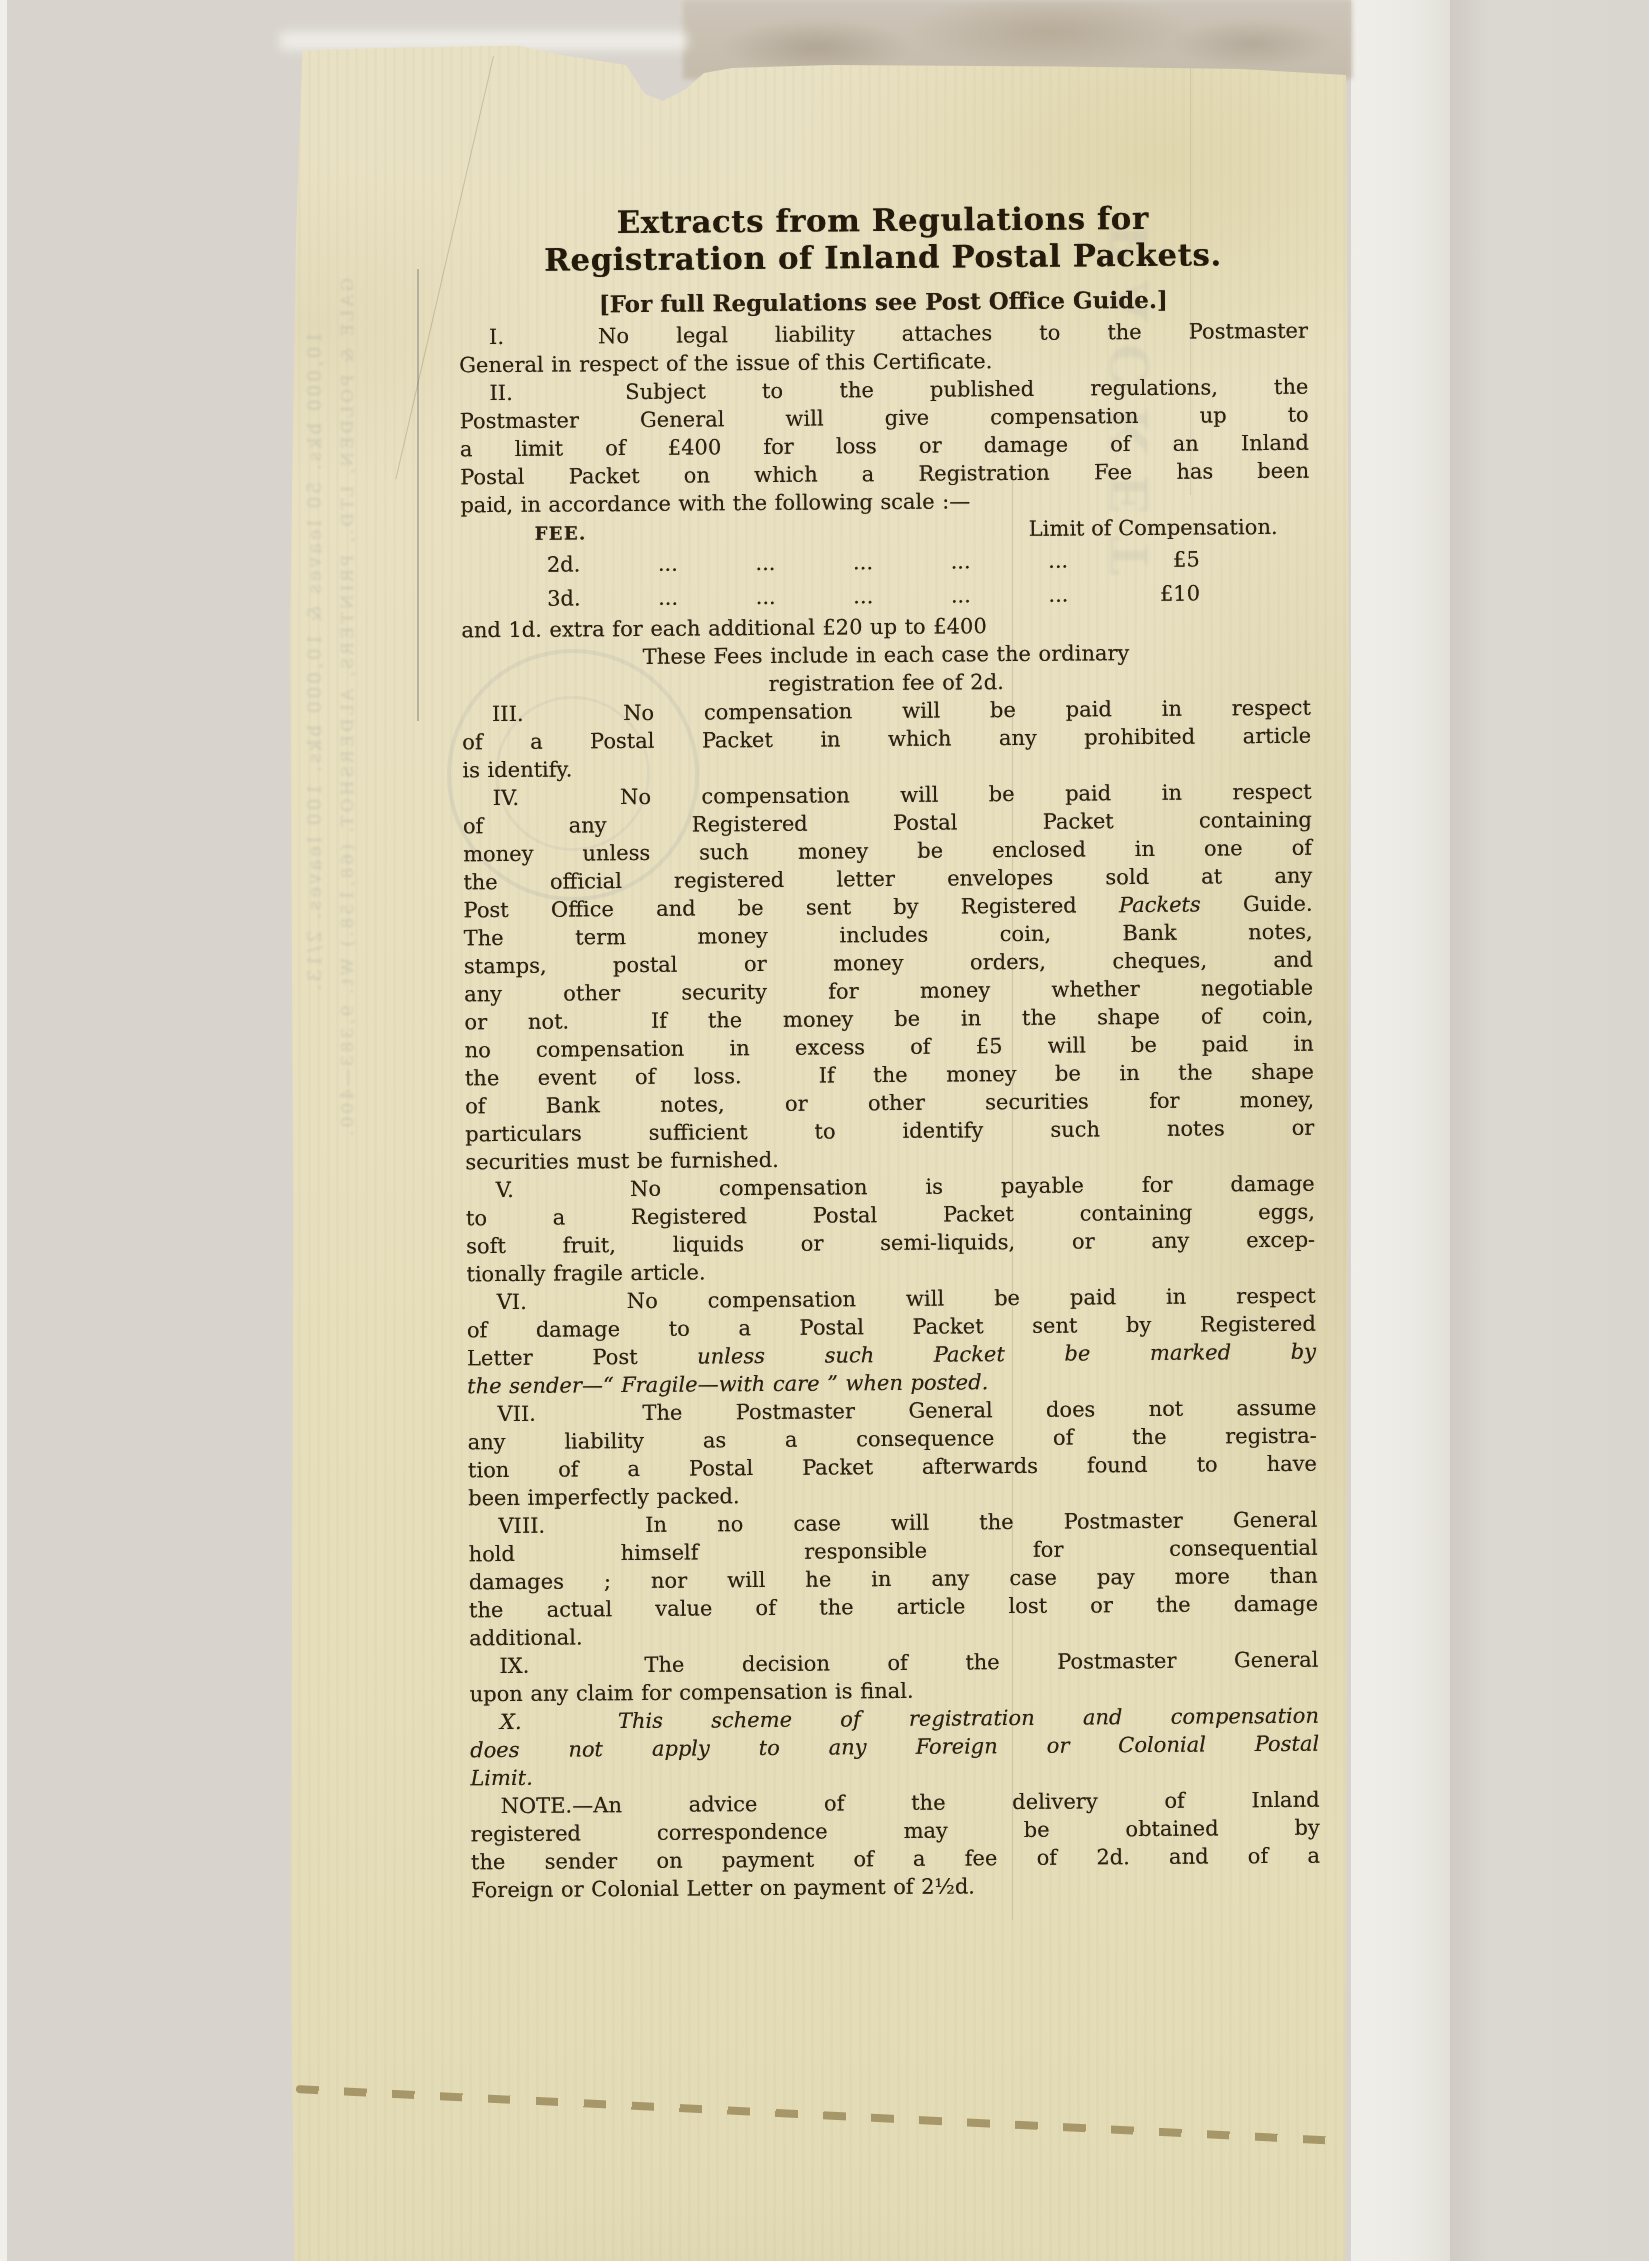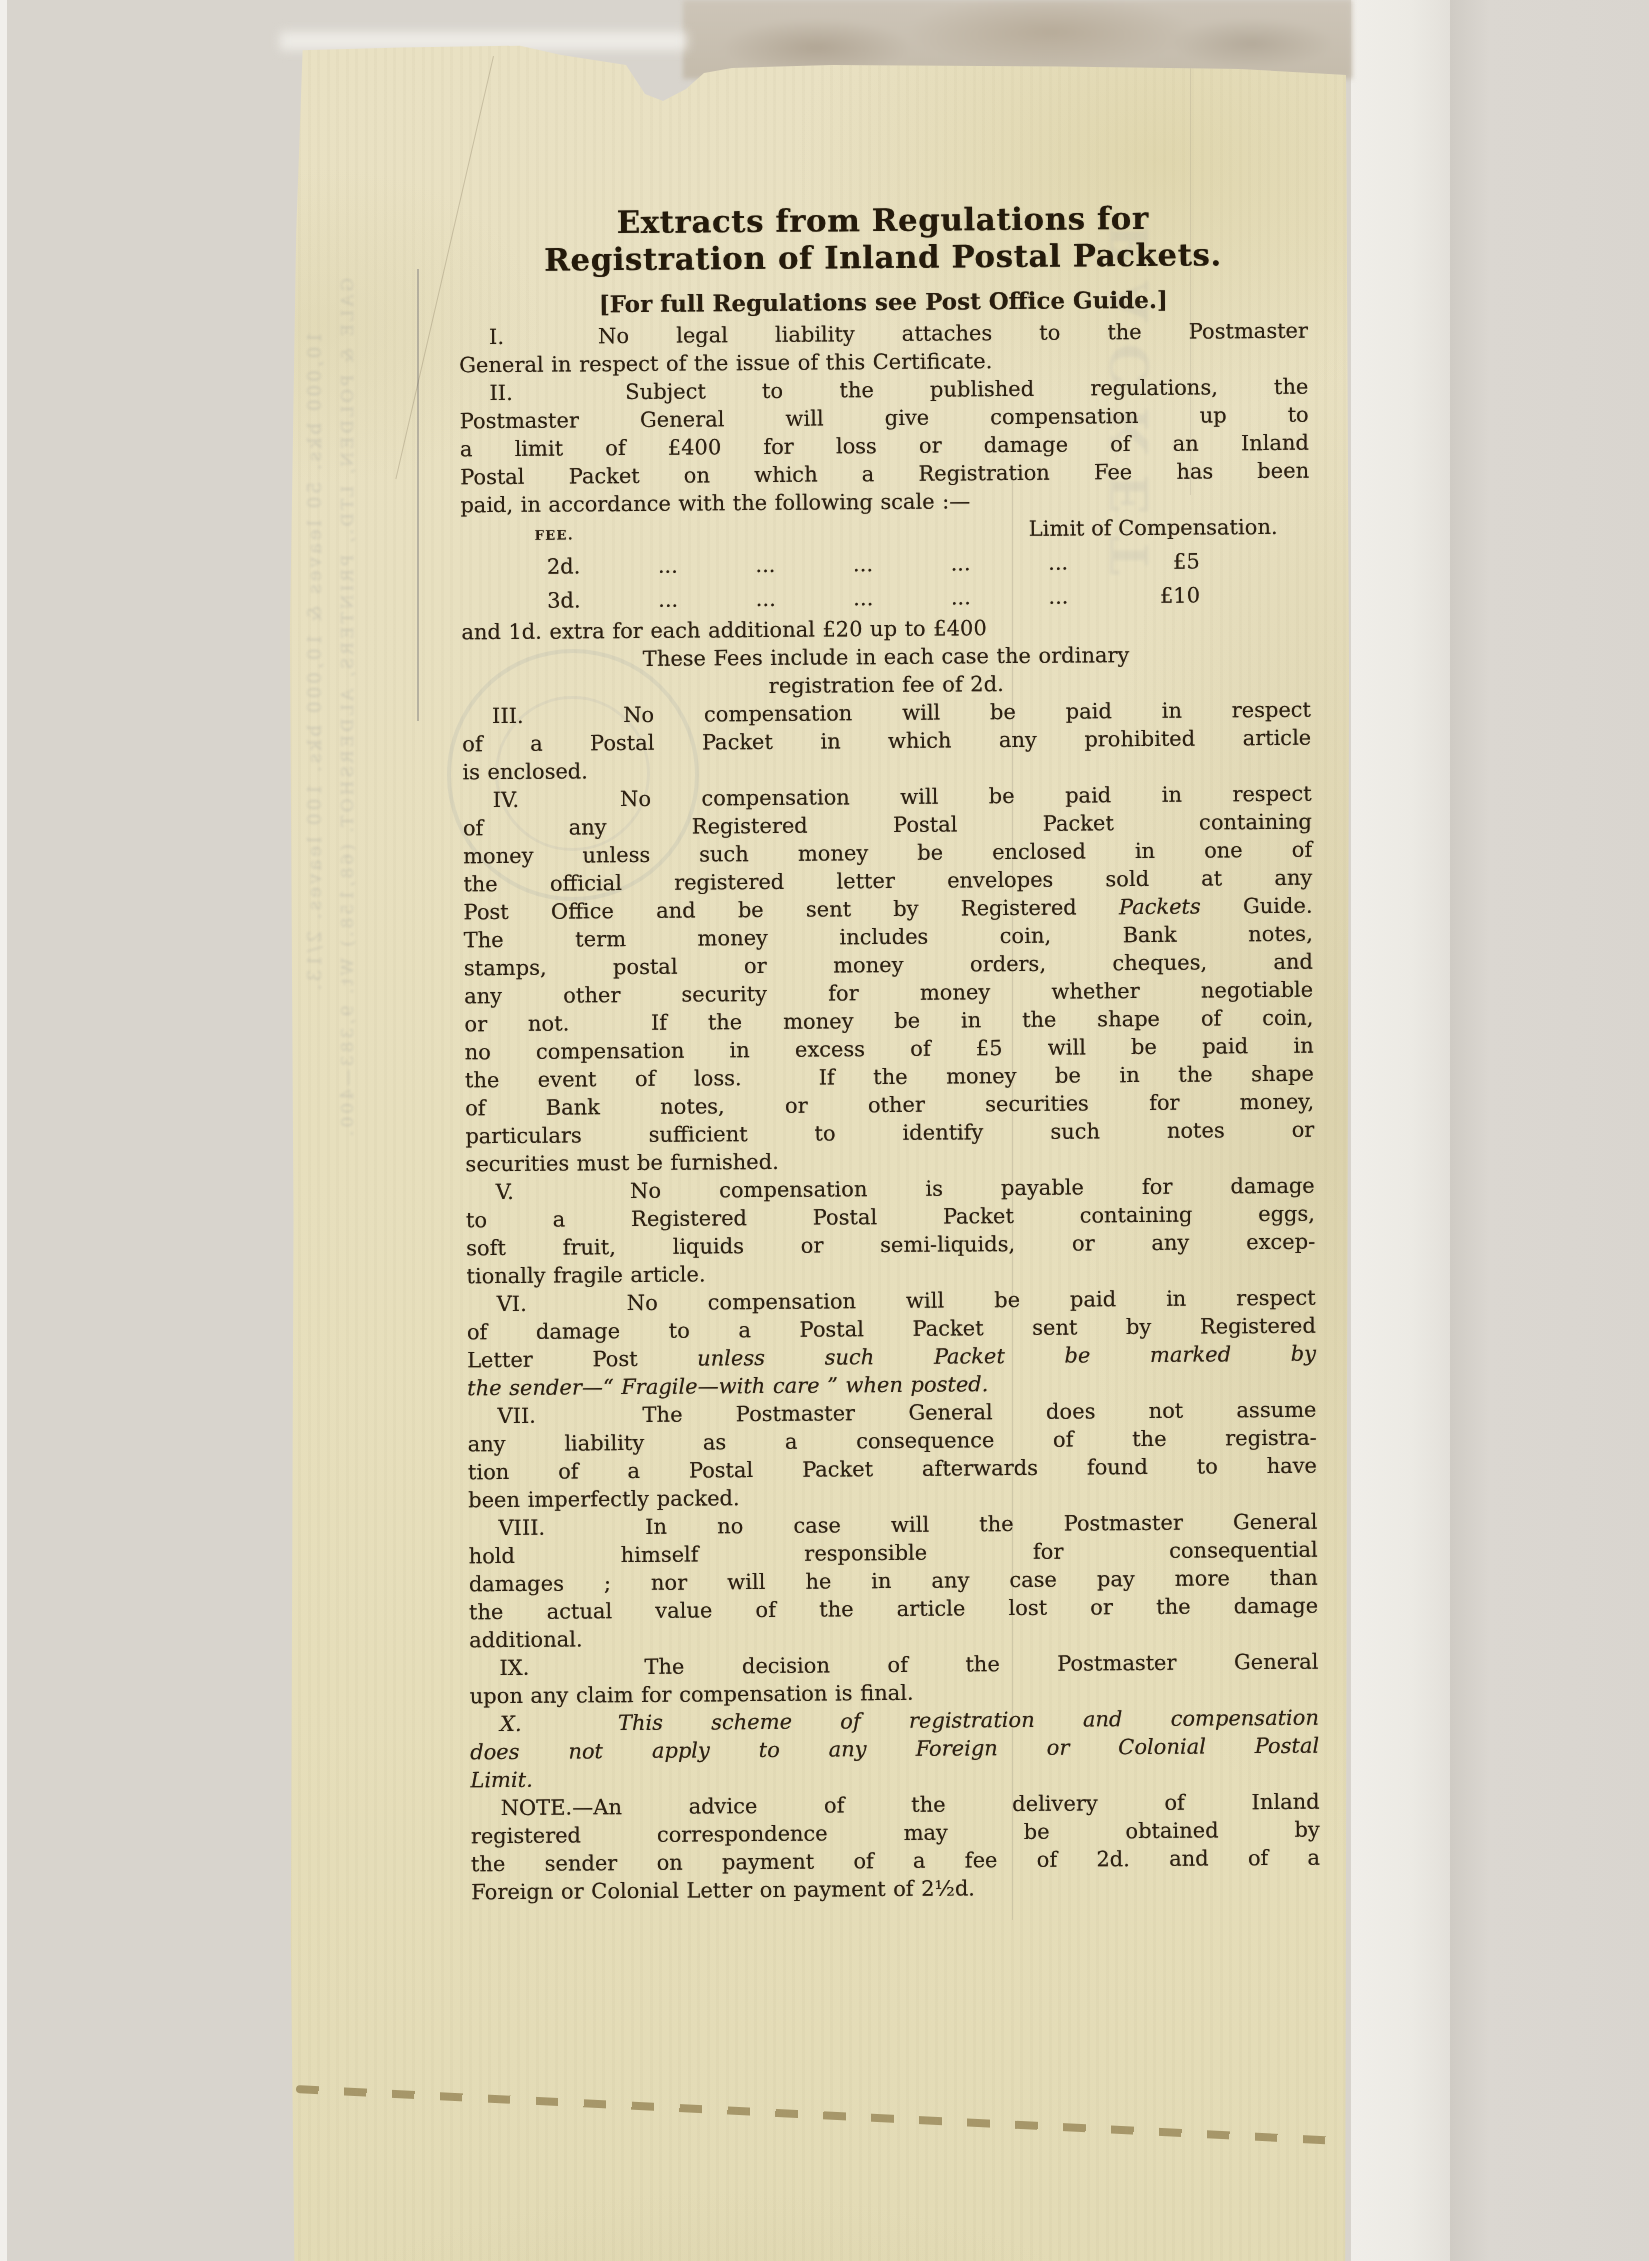--- a/index.html
+++ b/index.html
@@ -73,21 +73,21 @@
      text-shadow:0 0 0.7px rgba(40,29,14,.55);}
   .body-line{font-size:21px;line-height:28px;text-align:justify;text-align-last:justify;
      word-spacing:0.9px;text-shadow:0 0 0.7px rgba(44,32,18,.58);}
   .body-line.last{text-align-last:left;}
   .body-line.indent{text-indent:30px;}
   .body-line.center{text-align:center;text-align-last:center;}
   .it{font-style:italic;}
   .fee-header{display:flex;justify-content:space-between;align-items:baseline;
      padding-left:74px;padding-right:32px;font-size:21px;line-height:29px;
      text-shadow:0 0 0.7px rgba(44,32,18,.58);}
-  .fee-label{font-size:13px;font-weight:bold;letter-spacing:1.4px;}
+  .fee-label{font-size:18px;font-weight:bold;letter-spacing:1.4px;}
   .fee-row{display:flex;justify-content:space-between;align-items:baseline;
      padding-left:86px;padding-right:110px;font-size:21px;line-height:34px;
      text-shadow:0 0 0.7px rgba(44,32,18,.58);}
   .fee-amount{min-width:54px;text-align:right;}
 </style>
 </head>
 <body>
 
 <div id="canvas">
   <div class="abs bg-left-sliver"></div>
@@ -139,21 +139,21 @@
           <span>...</span>
           <span>...</span>
           <span>...</span>
           <span class="fee-amount">£10</span>
         </div>
         <div class="body-line last">and 1d. extra for each additional £20 up to £400</div>
         <div class="body-line center">These Fees include in each case the ordinary</div>
         <div class="body-line center">registration fee of 2d.</div>
         <div class="body-line indent"><span>III.&nbsp;&nbsp;No compensation will be paid in respect</span></div>
         <div class="body-line"><span>of a Postal Packet in which any prohibited article</span></div>
-        <div class="body-line last"><span>is enclosed.</span></div>
+        <div class="body-line last"><span>is identify.</span></div>
         <div class="body-line indent"><span>IV.&nbsp;&nbsp;No compensation will be paid in respect</span></div>
         <div class="body-line"><span>of any Registered Postal Packet containing</span></div>
         <div class="body-line"><span>money unless such money be enclosed in one of</span></div>
         <div class="body-line"><span>the official registered letter envelopes sold at any</span></div>
         <div class="body-line"><span>Post Office and be sent by Registered </span><span class="it">Packets</span><span> Guide.</span></div>
         <div class="body-line"><span>The term money includes coin, Bank notes,</span></div>
         <div class="body-line"><span>stamps, postal or money orders, cheques, and</span></div>
         <div class="body-line"><span>any other security for money whether negotiable</span></div>
         <div class="body-line"><span>or not.&nbsp;&nbsp;If the money be in the shape of coin,</span></div>
         <div class="body-line"><span>no compensation in excess of £5 will be paid in</span></div>

